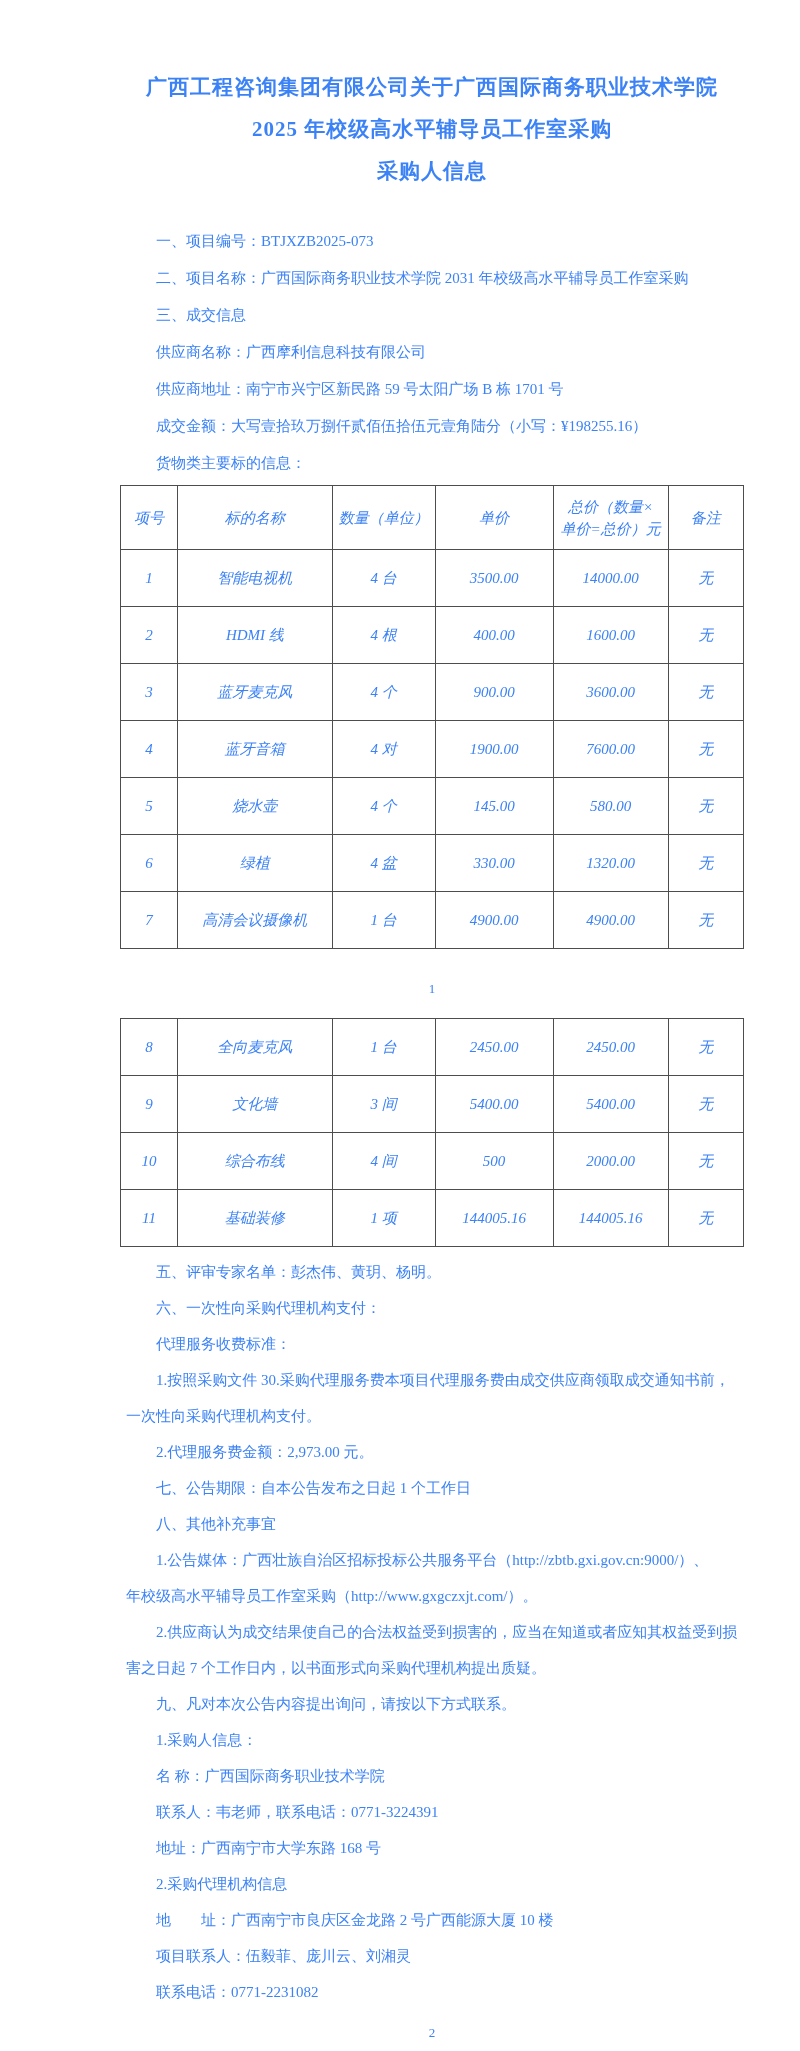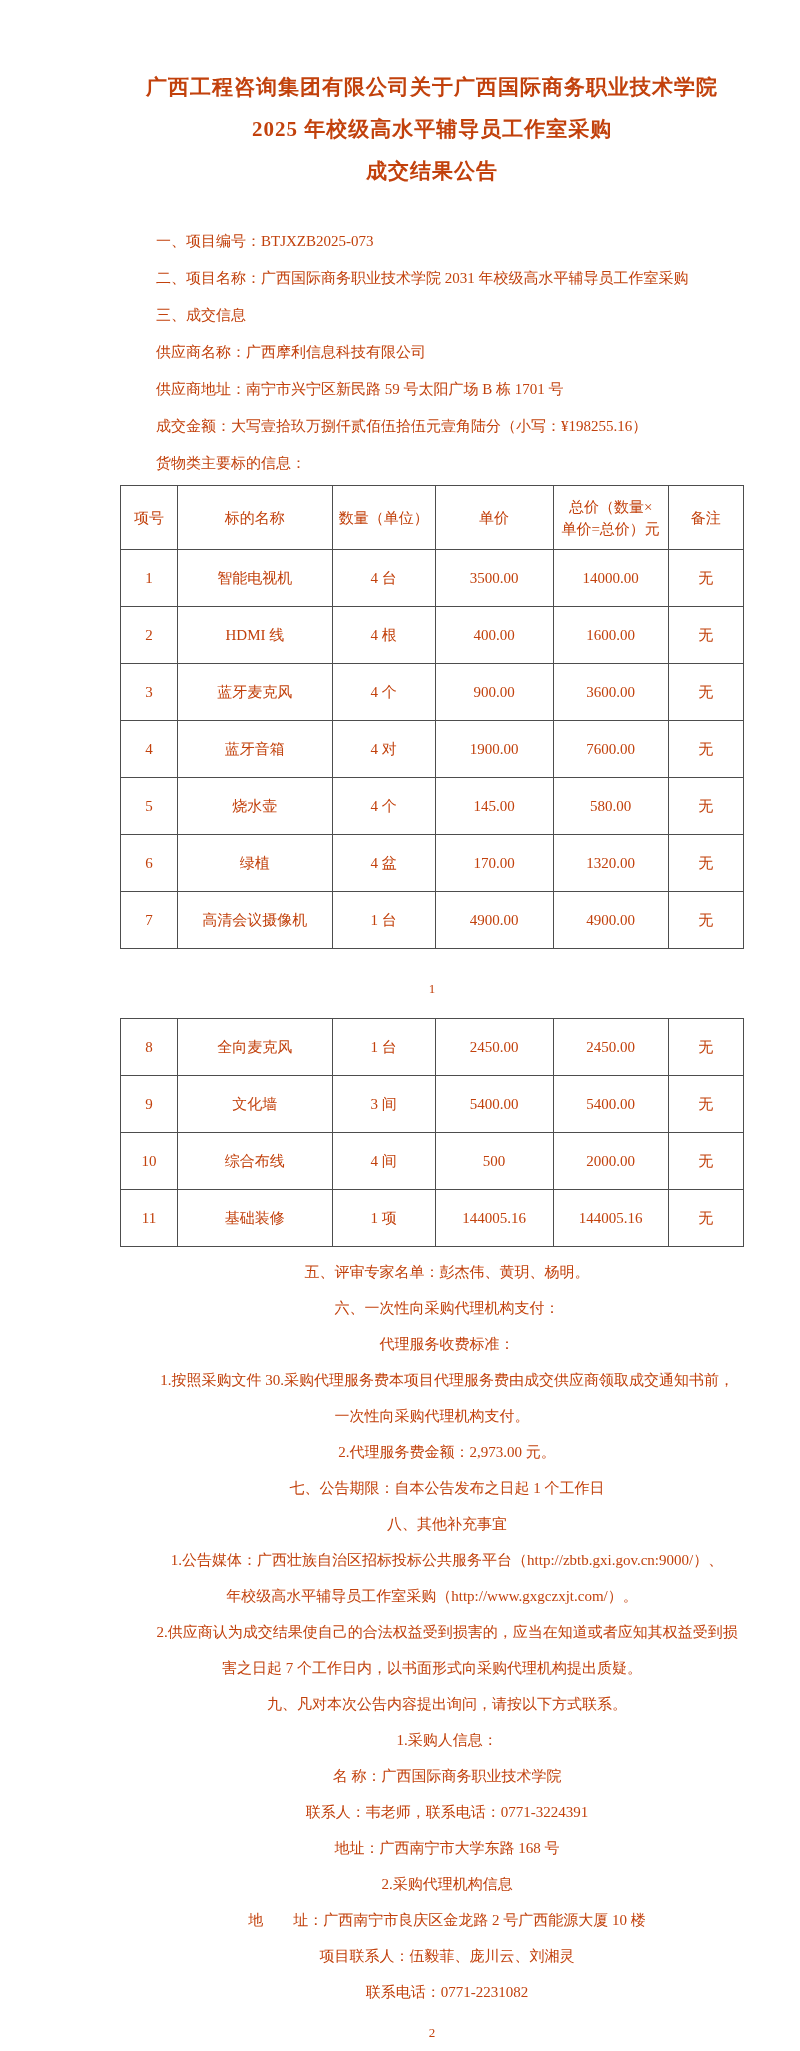--- a/index.html
+++ b/index.html
@@ -1,21 +1,21 @@
 <!DOCTYPE html>
 <html><head>
 <meta charset="utf-8">
 <style>
   html, body { margin: 0; padding: 0; background: #ffffff; }
   .page {
     position: relative;
     width: 800px;
     height: 2051px;
     background: #ffffff;
-    color: #c2410c;
+    color: #3b82f6;
     font-family: "Liberation Serif", "DejaVu Serif", serif;
     box-sizing: border-box;
     padding: 66px 56px 0 120px;
     overflow: hidden;
   }
   .title-block { text-align: center; margin: 0 0 34px 0; }
   .title-line {
     font-size: 21px;
     font-weight: bold;
     line-height: 42px;
@@ -30,20 +30,21 @@
     margin: 6px;
     white-space: nowrap;
   }
   .closing .line { line-height: 30px; }
   .line.indent { padding-left: 30px; }
   table.goods {
     border-collapse: collapse;
     table-layout: fixed;
     width: 624px;
     margin: 3px 0 0 0;
+    font-style: italic;
   }
   table.goods td, table.goods th {
     border: 1px solid #4d4d4d;
     font-size: 15px;
     font-weight: normal;
     text-align: center;
     vertical-align: middle;
     padding: 0 2px;
     overflow: hidden;
   }
@@ -60,31 +61,31 @@
   .page-num {
     text-align: center;
     font-size: 13px;
     line-height: 31px;
     margin: 0;
     
     width: 624px;
   }
   .page-num.first { margin-top: 24px; margin-bottom: 14px; }
   .page-num.second { margin-top: 10px; }
-  .closing { margin-top: 10px; text-align: center; }
+  .closing { margin-top: 10px; }
 </style>
 </head>
 <body>
 
 <div class="page">
 
   <div class="title-block">
       <p class="title-line">广西工程咨询集团有限公司关于广西国际商务职业技术学院</p>
       <p class="title-line">2025 年校级高水平辅导员工作室采购</p>
-      <p class="title-line">成交结果公告</p>
+      <p class="title-line">采购人信息</p>
     </div>
 
   <div class="para-block intro">
       <p class="line indent">一、项目编号：BTJXZB2025-073</p>
       <p class="line indent">二、项目名称：广西国际商务职业技术学院 2031 年校级高水平辅导员工作室采购</p>
       <p class="line indent">三、成交信息</p>
       <p class="line indent">供应商名称：广西摩利信息科技有限公司</p>
       <p class="line indent">供应商地址：南宁市兴宁区新民路 59 号太阳广场 B 栋 1701 号</p>
       <p class="line indent">成交金额：大写壹拾玖万捌仟贰佰伍拾伍元壹角陆分（小写：¥198255.16）</p>
       <p class="line indent">货物类主要标的信息：</p>
@@ -148,21 +149,21 @@
           <td>烧水壶</td>
           <td>4 个</td>
           <td>145.00</td>
           <td>580.00</td>
           <td>无</td>
         </tr>
         <tr class="drow">
           <td>6</td>
           <td>绿植</td>
           <td>4 盆</td>
-          <td>170.00</td>
+          <td>330.00</td>
           <td>1320.00</td>
           <td>无</td>
         </tr>
         <tr class="drow">
           <td>7</td>
           <td>高清会议摄像机</td>
           <td>1 台</td>
           <td>4900.00</td>
           <td>4900.00</td>
           <td>无</td>

